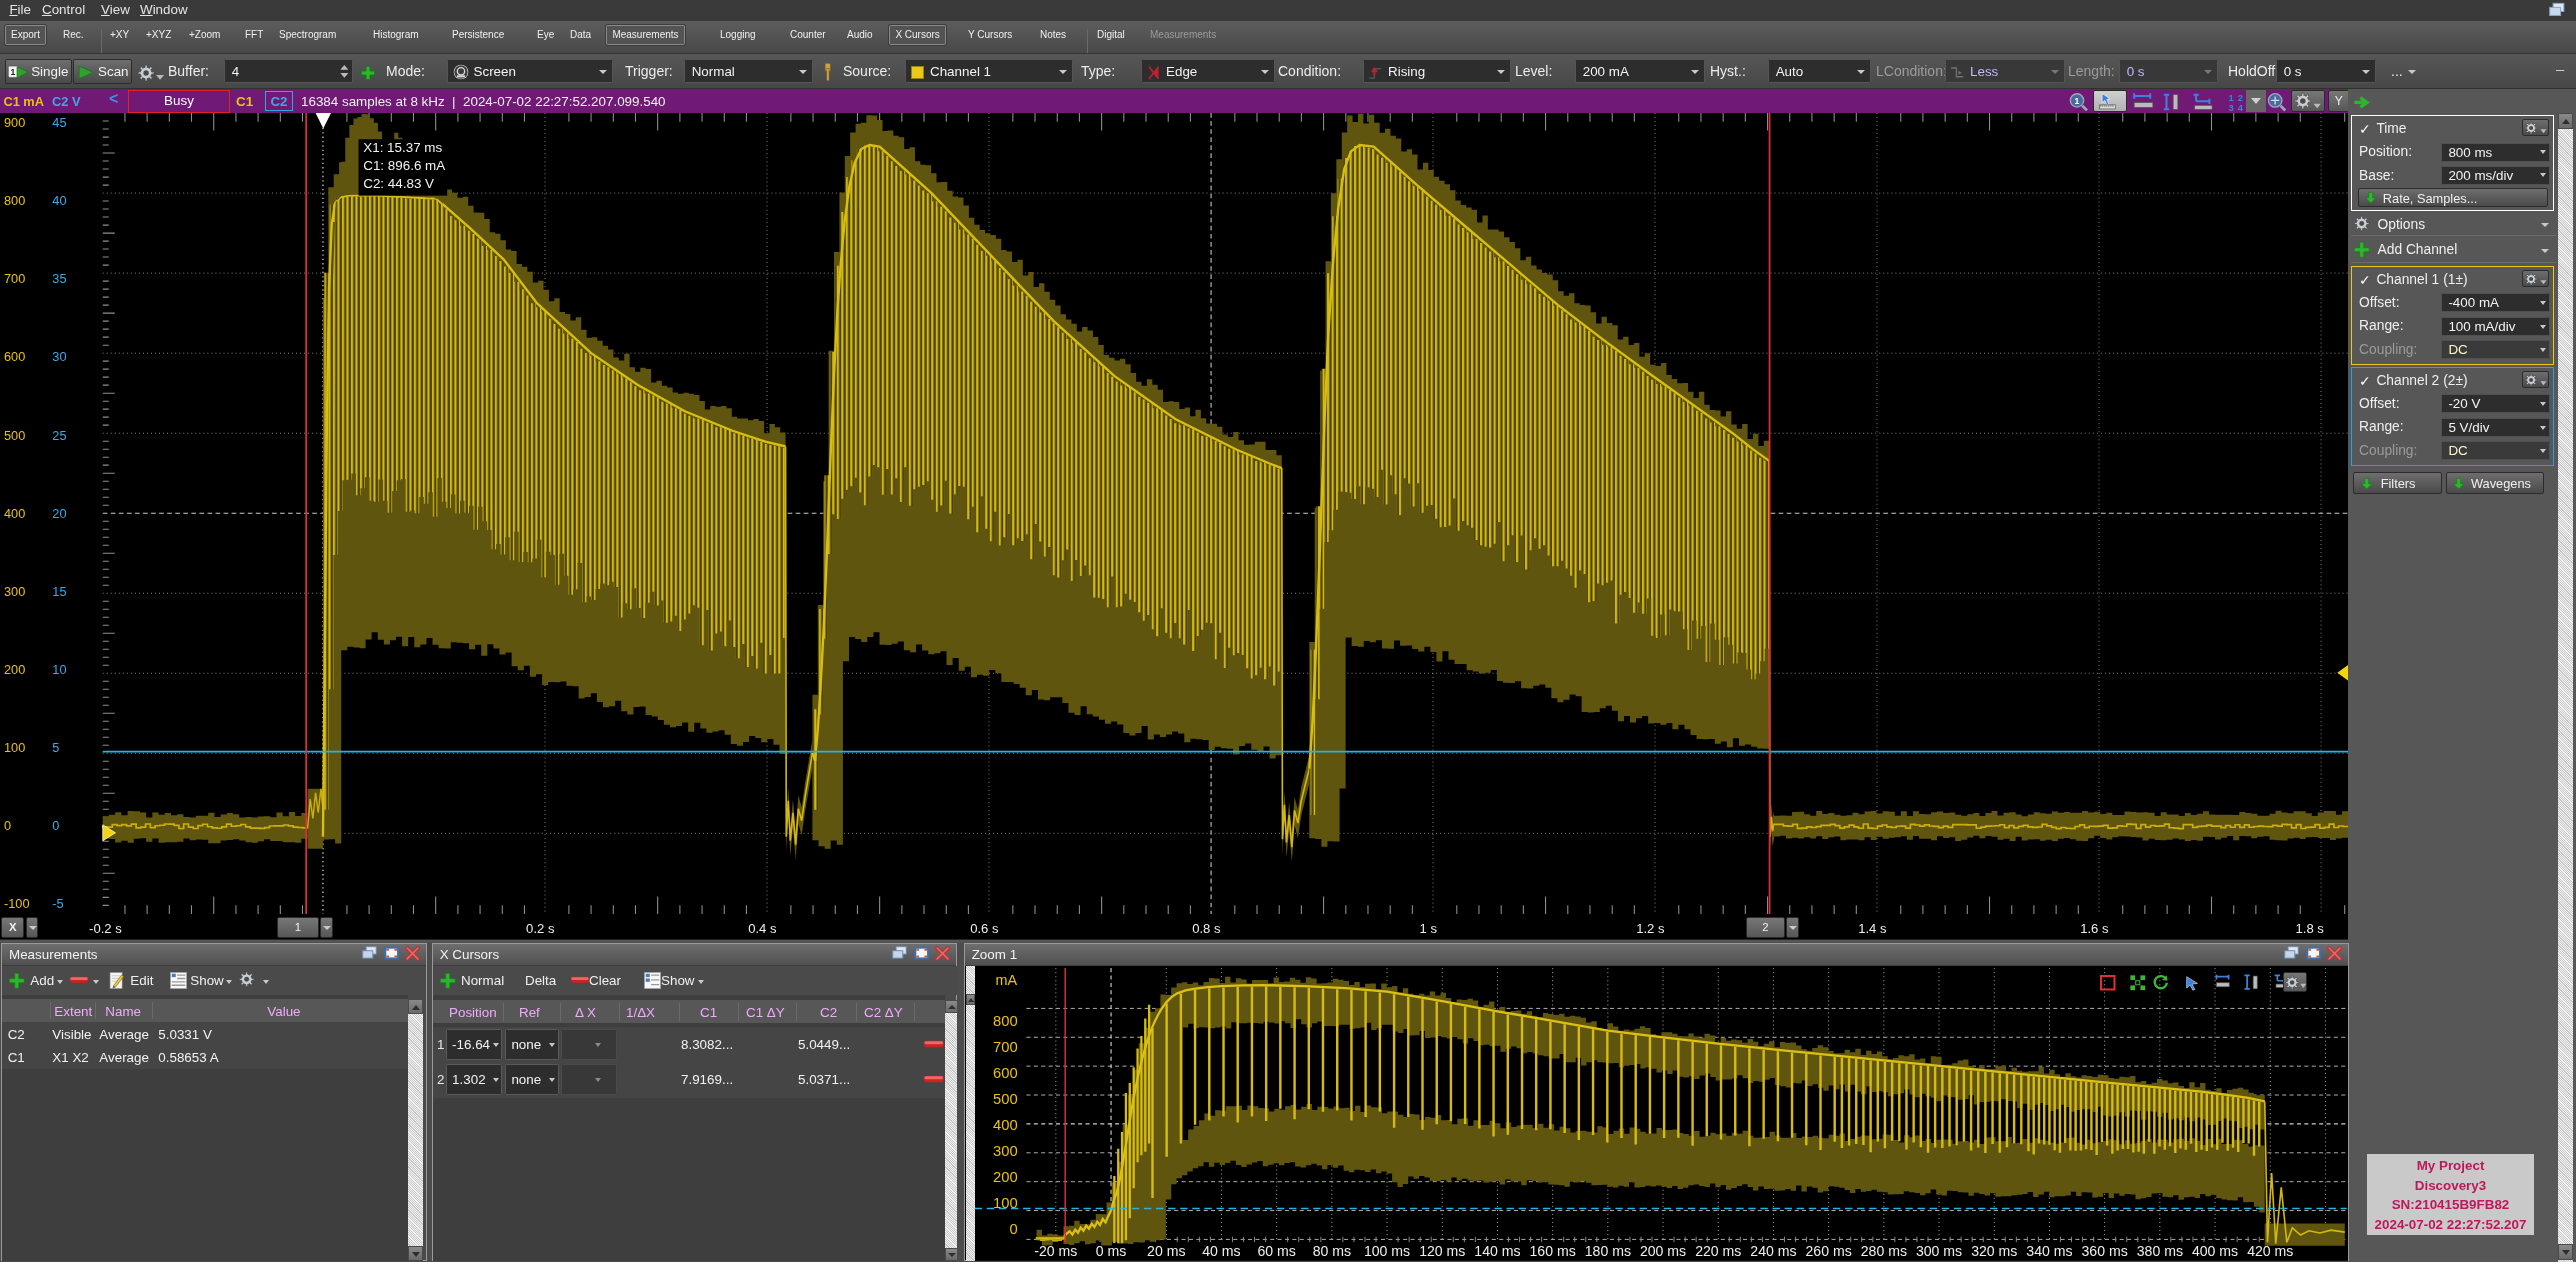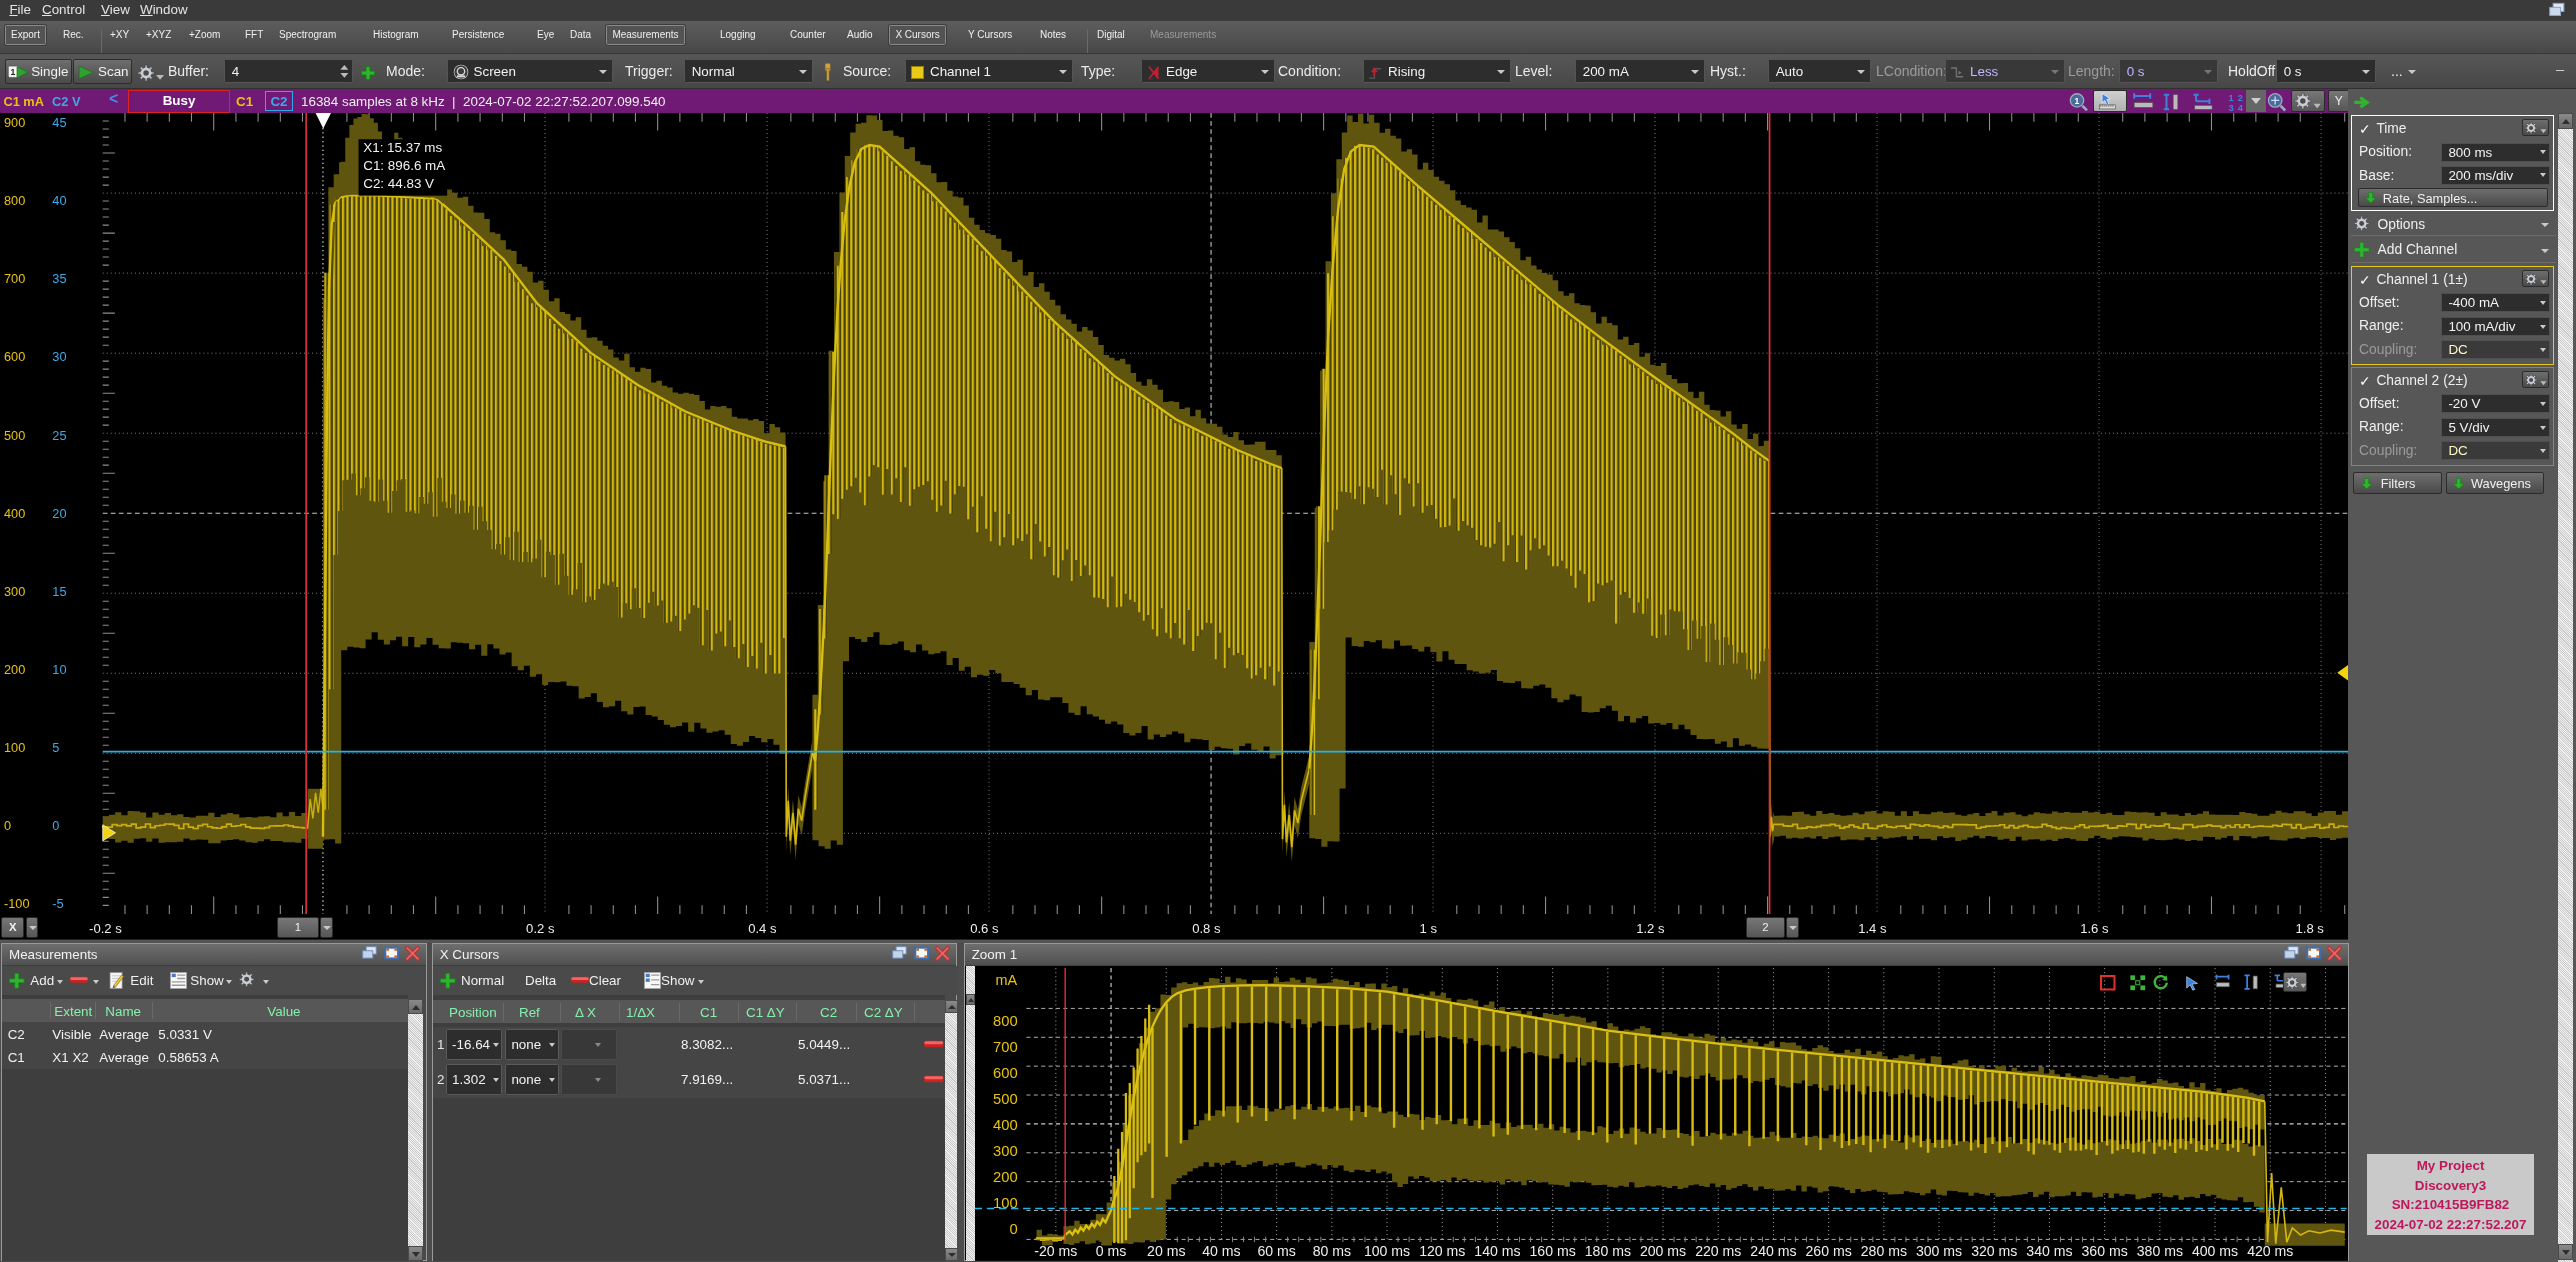--- a/index.html
+++ b/index.html
@@ -16,26 +16,26 @@
 .btn{position:absolute;top:4.7px;height:25.5px;background:linear-gradient(#6e6e6e,#4a4a4a);border:0.7px solid #2c2c2c;border-radius:2px;color:#f0f0f0;text-align:center;overflow:hidden}
 .dd{position:absolute;top:5.4px;height:24px;background:#2d2d2d;border:0.7px solid #555;border-radius:1.3px;color:#f2f2f2;font-size:13.4px;line-height:23px;padding-left:6.7px;white-space:nowrap}
 .dd .ar{position:absolute;right:5.4px;top:10px;width:0;height:0;border-left:4px solid transparent;border-right:4px solid transparent;border-top:4.7px solid #c9c9c9}
 .dd.dis{color:#c4b5fd;background:#383838}
 .dd.dis .ar{border-top-color:#777}
 .spin{position:absolute;top:5.4px;height:24px;background:#2d2d2d;border:0.7px solid #555;border-radius:1.3px;color:#f2f2f2;font-size:13.4px;line-height:23px;padding-left:6.7px}
 .status{left:0;top:89px;width:2348px;height:24px;background:#701a75;color:#efefef;font-size:13.4px}
 .statxt{position:absolute;top:4.7px;white-space:nowrap}
 .c1lab{color:#e8c212;font-weight:bold}
 .c2lab{color:#3fa9e8;font-weight:bold}
-.busy{position:absolute;left:128px;top:0.7px;width:102px;height:23px;border:1.7px solid #e02222;color:#fff;font-weight:bold;text-align:center;line-height:20px}
+.busy{position:absolute;left:128px;top:0.7px;width:102px;height:23px;border:1.7px solid #e02222;color:#fff;font-weight:normal;text-align:center;line-height:20px}
 .c2box{position:absolute;left:265px;top:2px;width:28px;height:20px;border:1px solid #2fa8e8;color:#3fa9e8;font-weight:bold;text-align:center;line-height:19px}
 .panel{position:absolute;background:#4a4a4a;border:0.7px solid #9a9a9a}
 .ptitle{position:absolute;left:0;top:0;right:0;height:21.5px;background:linear-gradient(#6e6e6e,#505050);border-bottom:0.7px solid #3e3e3e;color:#f2f2f2;font-size:13.4px;padding:2.7px 0 0 6.7px}
 .ticons{position:absolute;top:2px;right:4px}
-.thead{background:#575757;color:#86efac}
+.thead{background:#575757;color:#f0abfc}
 .trow{background:#454545;color:#f2f2f2}
 .scrollv{background:repeating-linear-gradient(45deg,#f2f2f2 0 0.8px,#c9c9c9 0.8px 1.6px)}
 .sbtn{position:absolute;background:linear-gradient(#8a8a8a,#6a6a6a);border:0.7px solid #4a4a4a}
 .rpanel{left:2348px;top:89px;width:228px;height:1174px;background:#575757}
 .rbox{position:absolute;left:3.4px;width:203px;border:1.3px solid #fff}
 .rrow{position:absolute;left:6.7px;color:#efefef;font-size:13.8px;white-space:nowrap}
 .rdd{position:absolute;left:89px;height:19px;background:#2d2d2d;border:0.7px solid #505050;border-radius:1.3px;color:#f2f2f2;font-size:13.4px;line-height:17.5px;padding-left:6px;width:109px;white-space:nowrap}
 .rdd .ar{position:absolute;right:3.4px;top:6.7px;width:0;height:0;border-left:3.7px solid transparent;border-right:3.7px solid transparent;border-top:4.4px solid #c9c9c9}
 .rdd.dis{color:#fef9c3;background:#3a3a3a}
 .gearbtn{position:absolute;width:27px;height:17.5px;background:linear-gradient(#6e6e6e,#4a4a4a);border:0.7px solid #2c2c2c;border-radius:2px}

